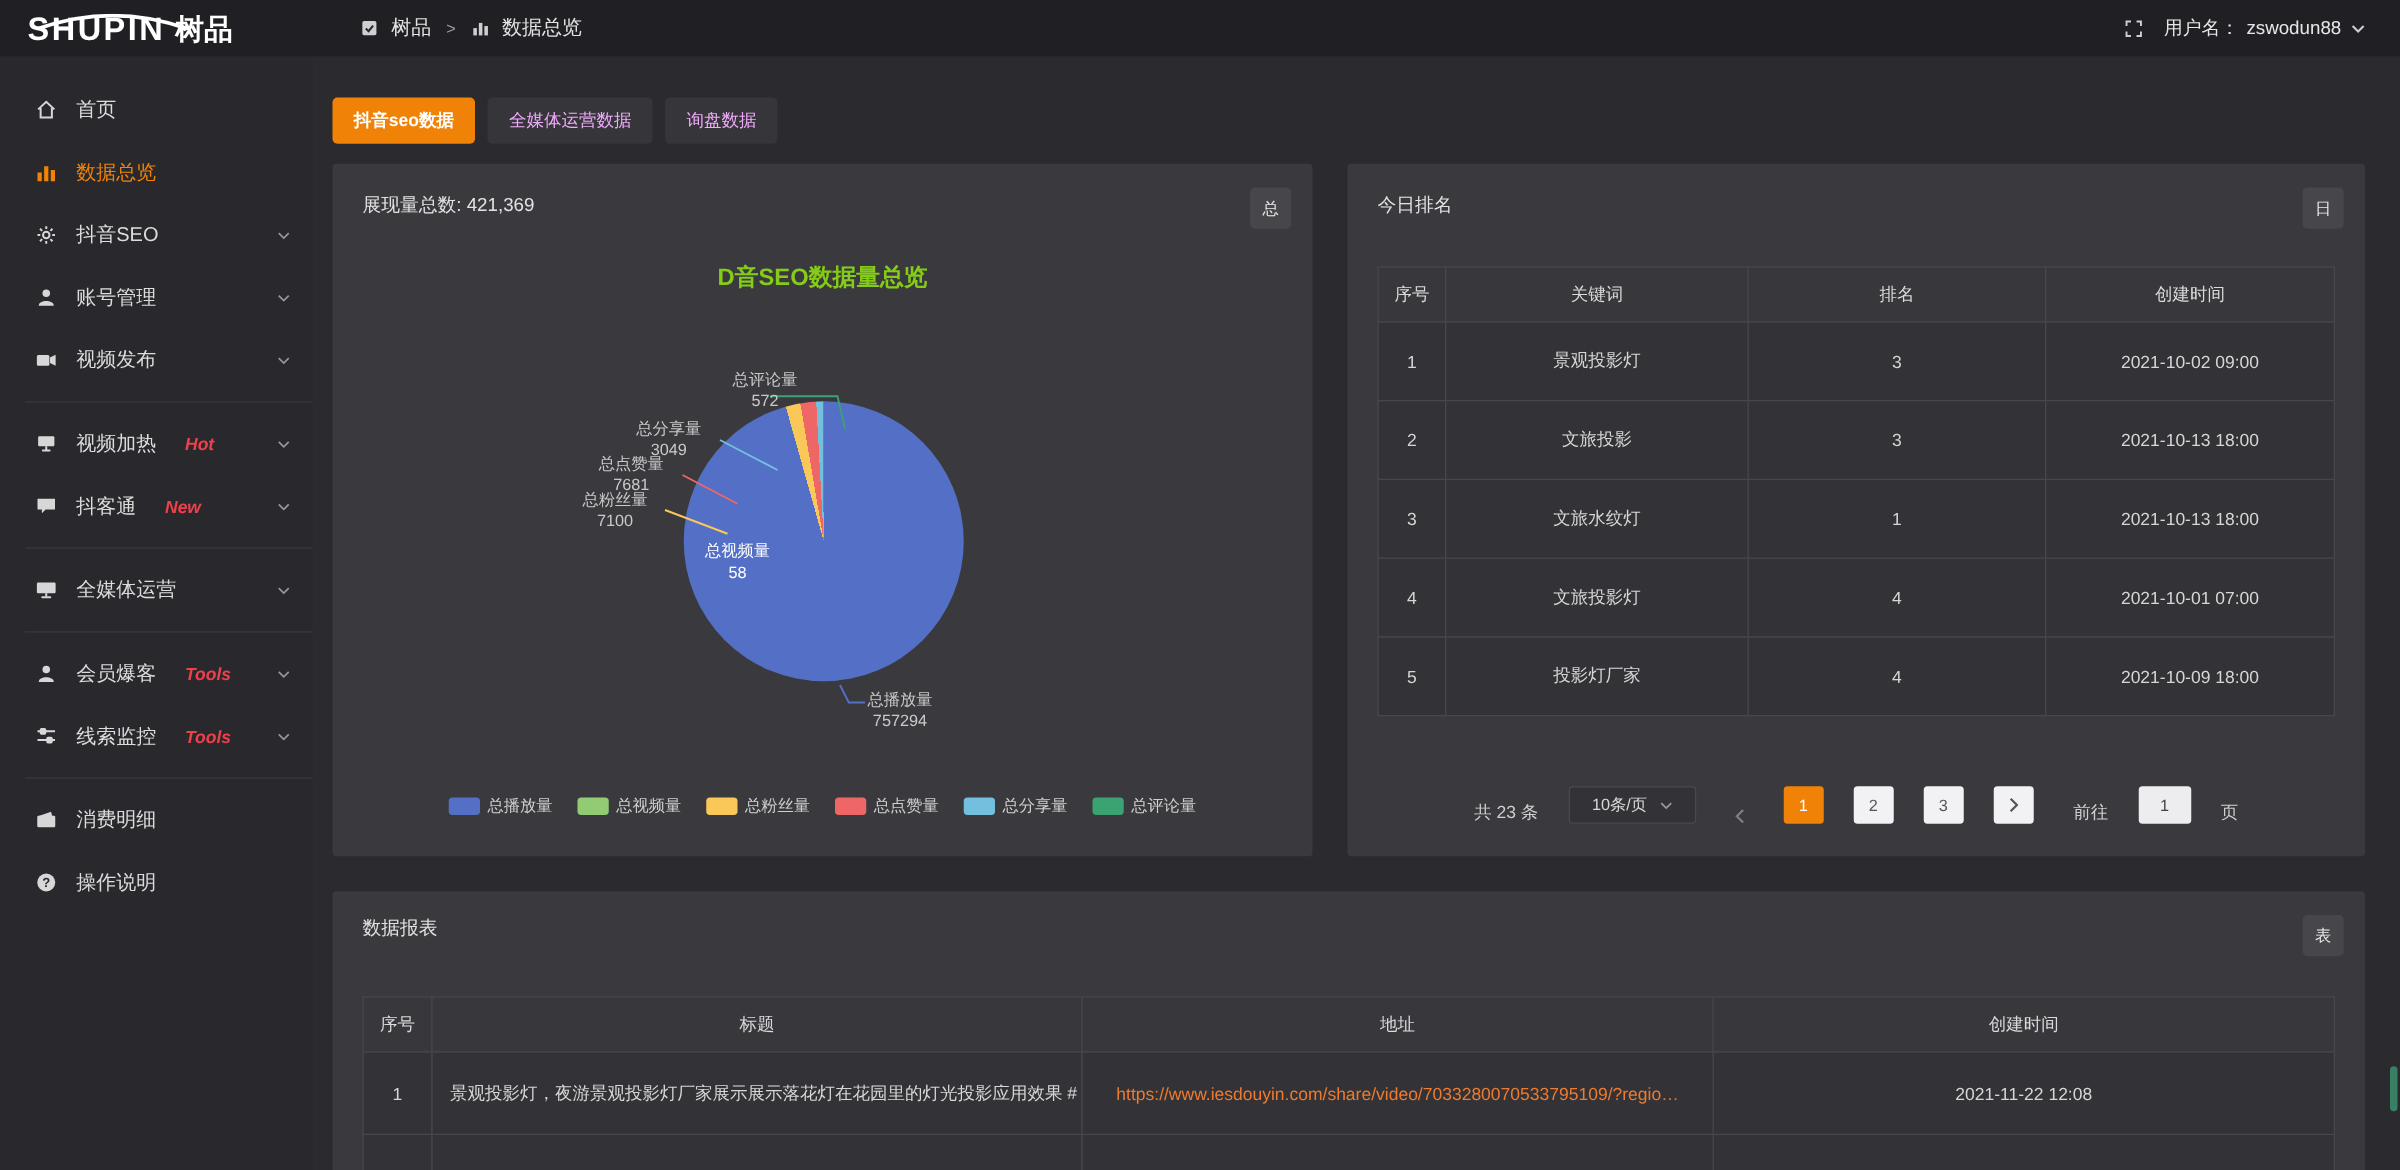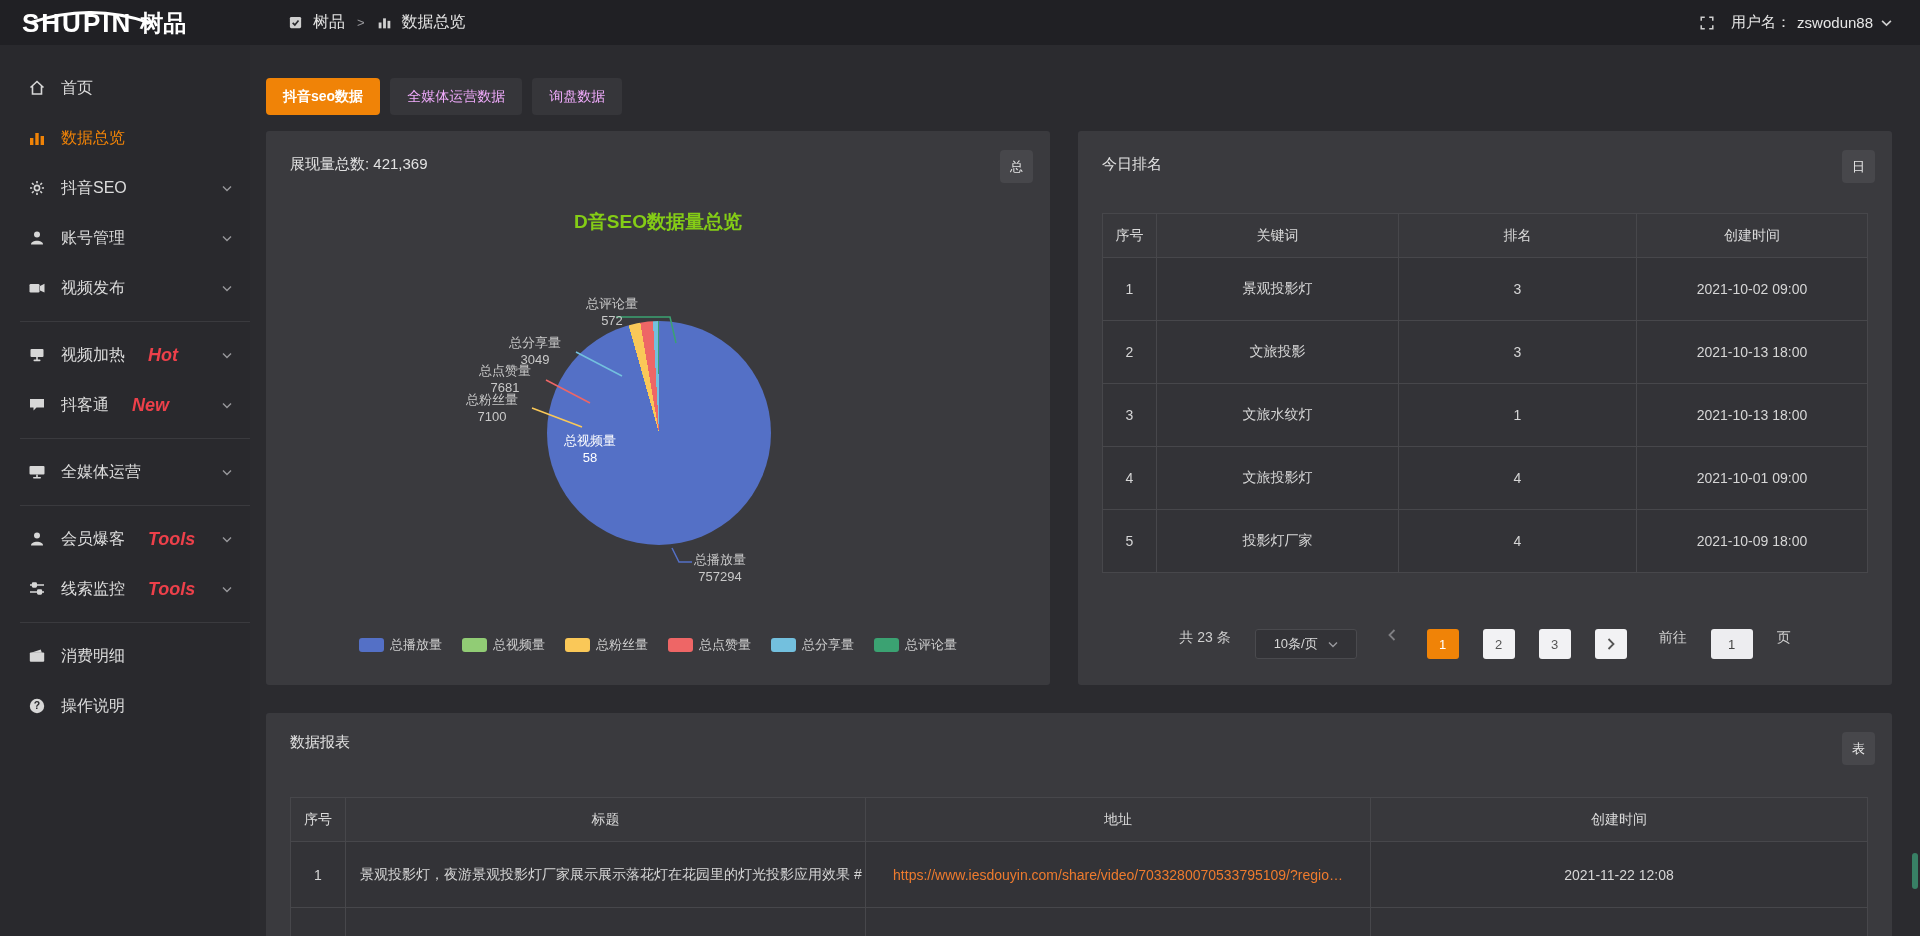--- a/index.html
+++ b/index.html
@@ -18,21 +18,21 @@
   .bc-ico { display:inline-flex; margin-right:2px; }
   .topbar-right { margin-left:auto; display:flex; align-items:center; gap:16px; padding-right:28px; }
   .fullscreen { display:inline-flex; cursor:pointer; color:#cfcfcf; }
   .user { display:flex; align-items:center; gap:6px; font-size:15px; color:#e6e6e6; cursor:pointer; }
 
   
   .sidebar { position:absolute; left:0; top:45px; width:250px; height:891px; background:#29292d; padding-top:18px; }
   .side-item { height:50px; display:flex; align-items:center; padding:0 18px 0 28px; gap:15px; font-size:16px; color:#dcdcdc; cursor:pointer; }
   .side-item .ico { display:inline-flex; width:18px; color:#d7d7d7; flex:none; }
   .side-item.active, .side-item.active .ico { color:#f08307; }
-  .side-tag { font-size:18px; font-style:italic; font-weight:bold; margin-left:8px; }
+  .side-tag { font-size:14px; font-style:italic; font-weight:bold; margin-left:8px; }
   .tag-red { color:#ed404a; } .tag-yellow { color:#fadc32; }
   .side-chev { margin-left:auto; color:#97979b; display:inline-flex; }
   .side-div { height:1px; background:#3a3a3e; margin:8px 0 8px 20px; }
 
   
   .main { position:absolute; left:250px; top:45px; width:1670px; height:891px; background:#2b2b2f; overflow:hidden; }
   .tabs { position:absolute; left:16px; top:33px; display:flex; gap:10px; }
   .tab { height:37px; padding:0 17px; border:none; border-radius:4px; background:#36363a; color:#f0abfc; font-size:14px; cursor:pointer; font-family:inherit; }
   .tab.active { background:#f08307; color:#fff; font-weight:bold; }
 
@@ -60,21 +60,21 @@
   table.dark tbody td { background:#333337; }
   .rank-table { position:absolute; left:24px; top:82px; width:766px; }
   .rank-table tbody td { height:63px; }
   .report-table { position:absolute; left:24px; top:84px; width:1578px; }
   .report-table thead th { height:45px; }
   .report-table tbody td { height:66px; }
   td.cell-left { text-align:left; padding:0 14px; }
   a.link { color:#ee7b2e; text-decoration:none; }
 
   
-  .pagination { position:absolute; left:0; right:0; top:498px; display:flex; justify-content:center; align-items:flex-start; gap:24px; font-size:14px; color:#cfcfcf; }
+  .pagination { position:absolute; left:0; right:0; top:498px; display:flex; justify-content:center; align-items:flex-end; gap:24px; font-size:14px; color:#cfcfcf; }
   .page-size { display:flex; align-items:center; gap:10px; width:102px; height:30px; border:1px solid #4a4a4e; border-radius:3px; background:#333337; color:#d8d8d8; font-size:13px; justify-content:center; cursor:pointer; }
   .pg-prev { width:22px; text-align:center; color:#808084; display:inline-flex; justify-content:center; cursor:pointer; }
   .pg-btn { width:32px; height:30px; border:none; border-radius:3px; background:#f2f2f4; color:#555; font-size:13px; cursor:pointer; display:inline-flex; align-items:center; justify-content:center; font-family:inherit; }
   .pg-btn.active { background:#f08307; color:#fff; }
   .goto-input { width:42px; height:30px; border:none; border-radius:3px; background:#ededf0; color:#444; font-size:13px; text-align:center; font-family:inherit; }
 
   
   .scrollbar { position:absolute; right:2px; top:45px; bottom:0; width:8px; }
   .scroll-thumb { position:absolute; right:0; top:808px; width:6px; height:36px; border-radius:3px; background:#3b8f6e; opacity:.85; }
 </style>
@@ -419,21 +419,21 @@
           <tr>
               <td>3</td>
               <td>文旅水纹灯</td>
               <td>1</td>
               <td>2021-10-13 18:00</td>
             </tr>
           <tr>
               <td>4</td>
               <td>文旅投影灯</td>
               <td>4</td>
-              <td>2021-10-01 09:00</td>
+              <td>2021-10-01 07:00</td>
             </tr>
           <tr>
               <td>5</td>
               <td>投影灯厂家</td>
               <td>4</td>
               <td>2021-10-09 18:00</td>
             </tr>
         </tbody>
       </table>
 

